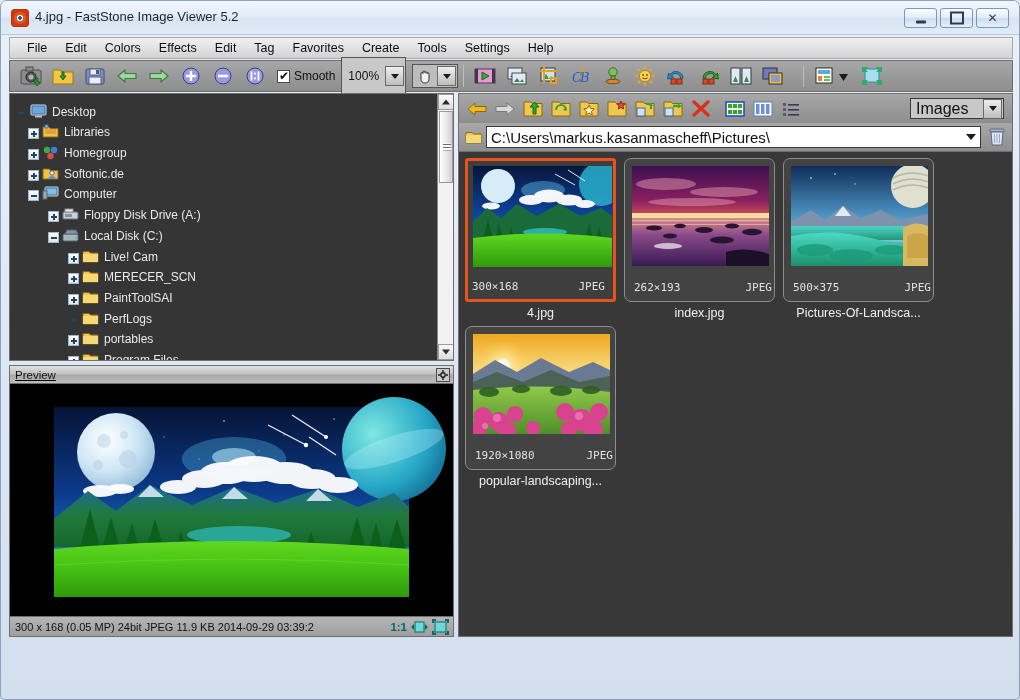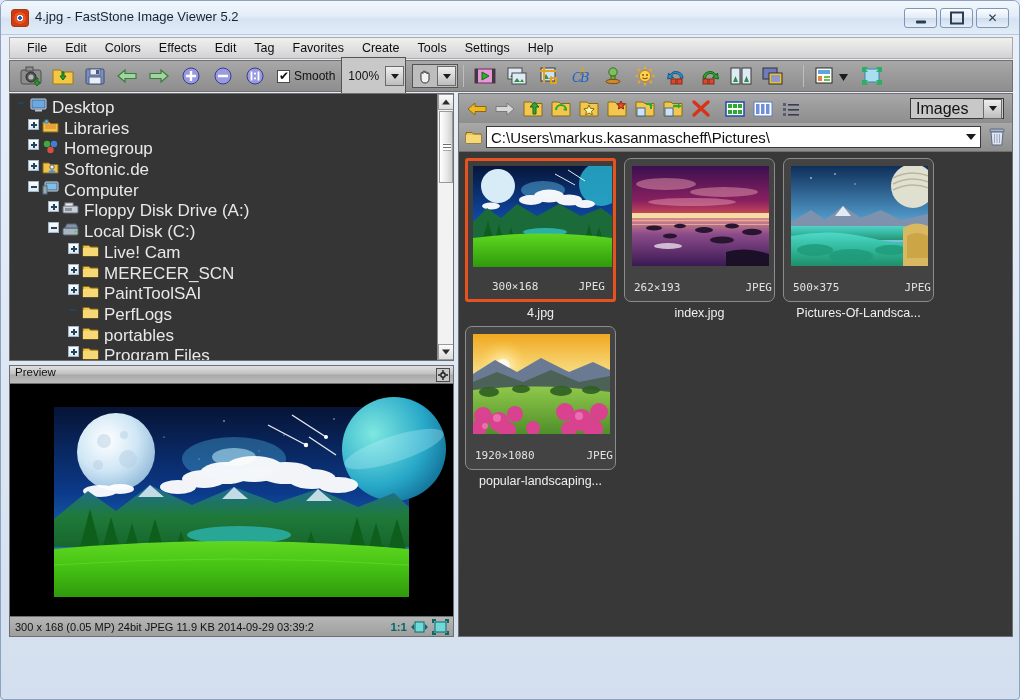--- a/index.html
+++ b/index.html
@@ -130,22 +130,22 @@
   #left-panel {
     position:absolute; left:8px; top:92px; width:445px; height:268px;
     background:#353535; border:1px solid #6f6f6f;
     overflow:hidden;
   }
   #tree {
     position:absolute; left:0; top:0; width:428px; height:266px;
     padding:4px 0 0 4px;
   }
   .tree-row {
-    display:flex; align-items:flex-start; height:20.7px;
-    font-size:17px; color:#e8e8e8; white-space:nowrap;
+    display:flex; align-items:flex-end; height:20.7px;
+    font-size:12px; color:#e8e8e8; white-space:nowrap;
   }
   .expander {
     width:11px; height:11px; border:1px solid #9fb6cb;
     background: linear-gradient(180deg,#fdfdfd,#dfe8f0);
     position:relative; flex:0 0 auto; margin-right:3px;
   }
   .expander::before {
     content:""; position:absolute; left:2px; top:4px; width:6px; height:2px; background:#22455f;
   }
   .expander.plus::after {
@@ -185,22 +185,23 @@
 
   
   #preview-panel {
     position:absolute; left:8px; top:364px; width:445px; height:272px;
     border:1px solid #6f6f6f; background:#000;
   }
   #preview-header {
     height:18px; width:100%;
     background: linear-gradient(180deg,#e0e0e0 0%,#c0c0c0 48%,#a8a8a8 52%,#bdbdbd 100%);
     border-bottom:1px solid #6f6f6f;
-    display:flex; 
+    display:flex; align-items:center;
     position:relative;
+    text-decoration:underline;
   }
   #preview-title { font-size:11.5px; color:#101010; padding-left:5px; }
   #preview-expand {
     position:absolute; right:3px; top:2px; width:14px; height:14px;
     border:1px solid #4a4a4a; background:#c9c9c9;
     display:flex; align-items:center; justify-content:center;
   }
   #preview-canvas {
     position:absolute; left:0; top:19px; width:443px; height:231px; background:#000;
   }
@@ -274,21 +275,21 @@
     width:137px; height:100px;
     background:#111; overflow:hidden; position:relative;
   }
   .thumb-cell.selected .thumb-img { width:139px; height:101px; }
   .thumb-meta {
     position:absolute; left:9px; right:2px; bottom:7px;
     display:flex; justify-content:space-between;
     font-family:"DejaVu Sans Mono", monospace;
     font-size:11px; color:#e2e2e2;
   }
-  .thumb-cell.selected .thumb-meta { left:24px; right:8px; bottom:6px; }
+  .thumb-cell.selected .thumb-meta { left:4px; right:8px; bottom:6px; }
   .thumb-name {
     width:151px; text-align:center; margin-top:4px;
     font-size:12.5px; color:#f0f0f0;
     white-space:nowrap; overflow:hidden;
   }
 
   
   #status-bar {
     position:absolute; left:8px; top:666px; width:1004px; height:22px;
     display:flex; gap:3px;

